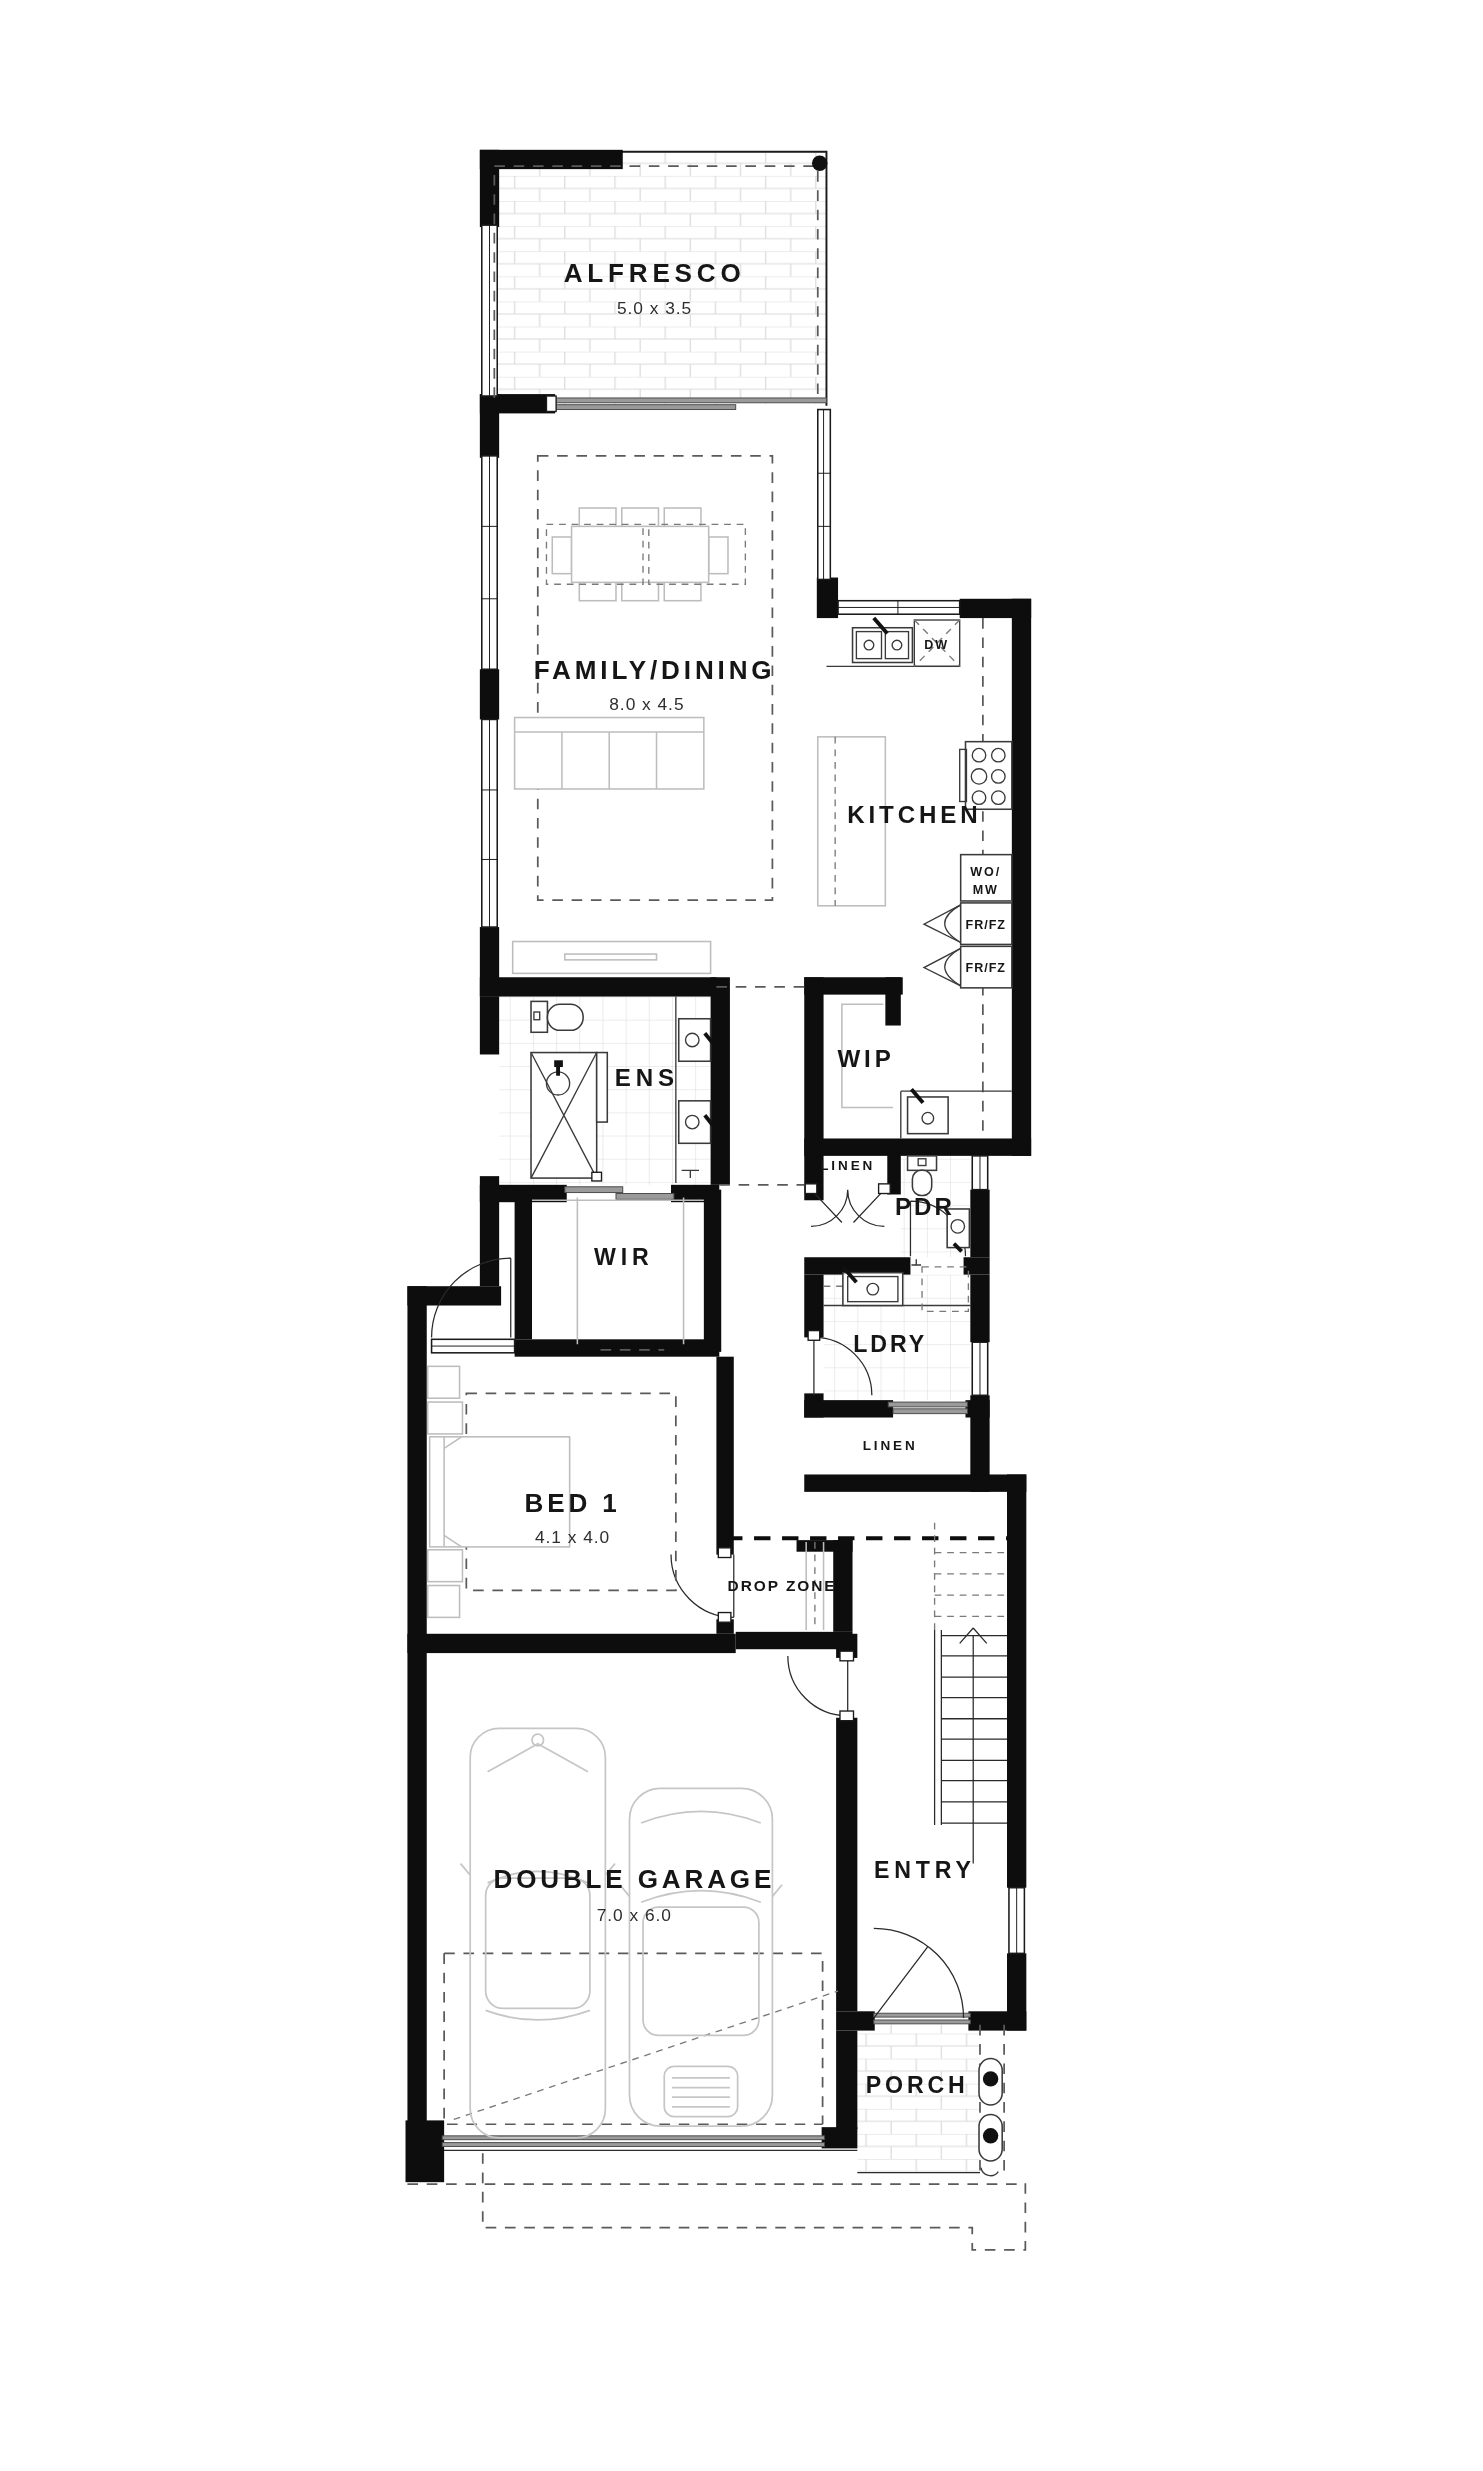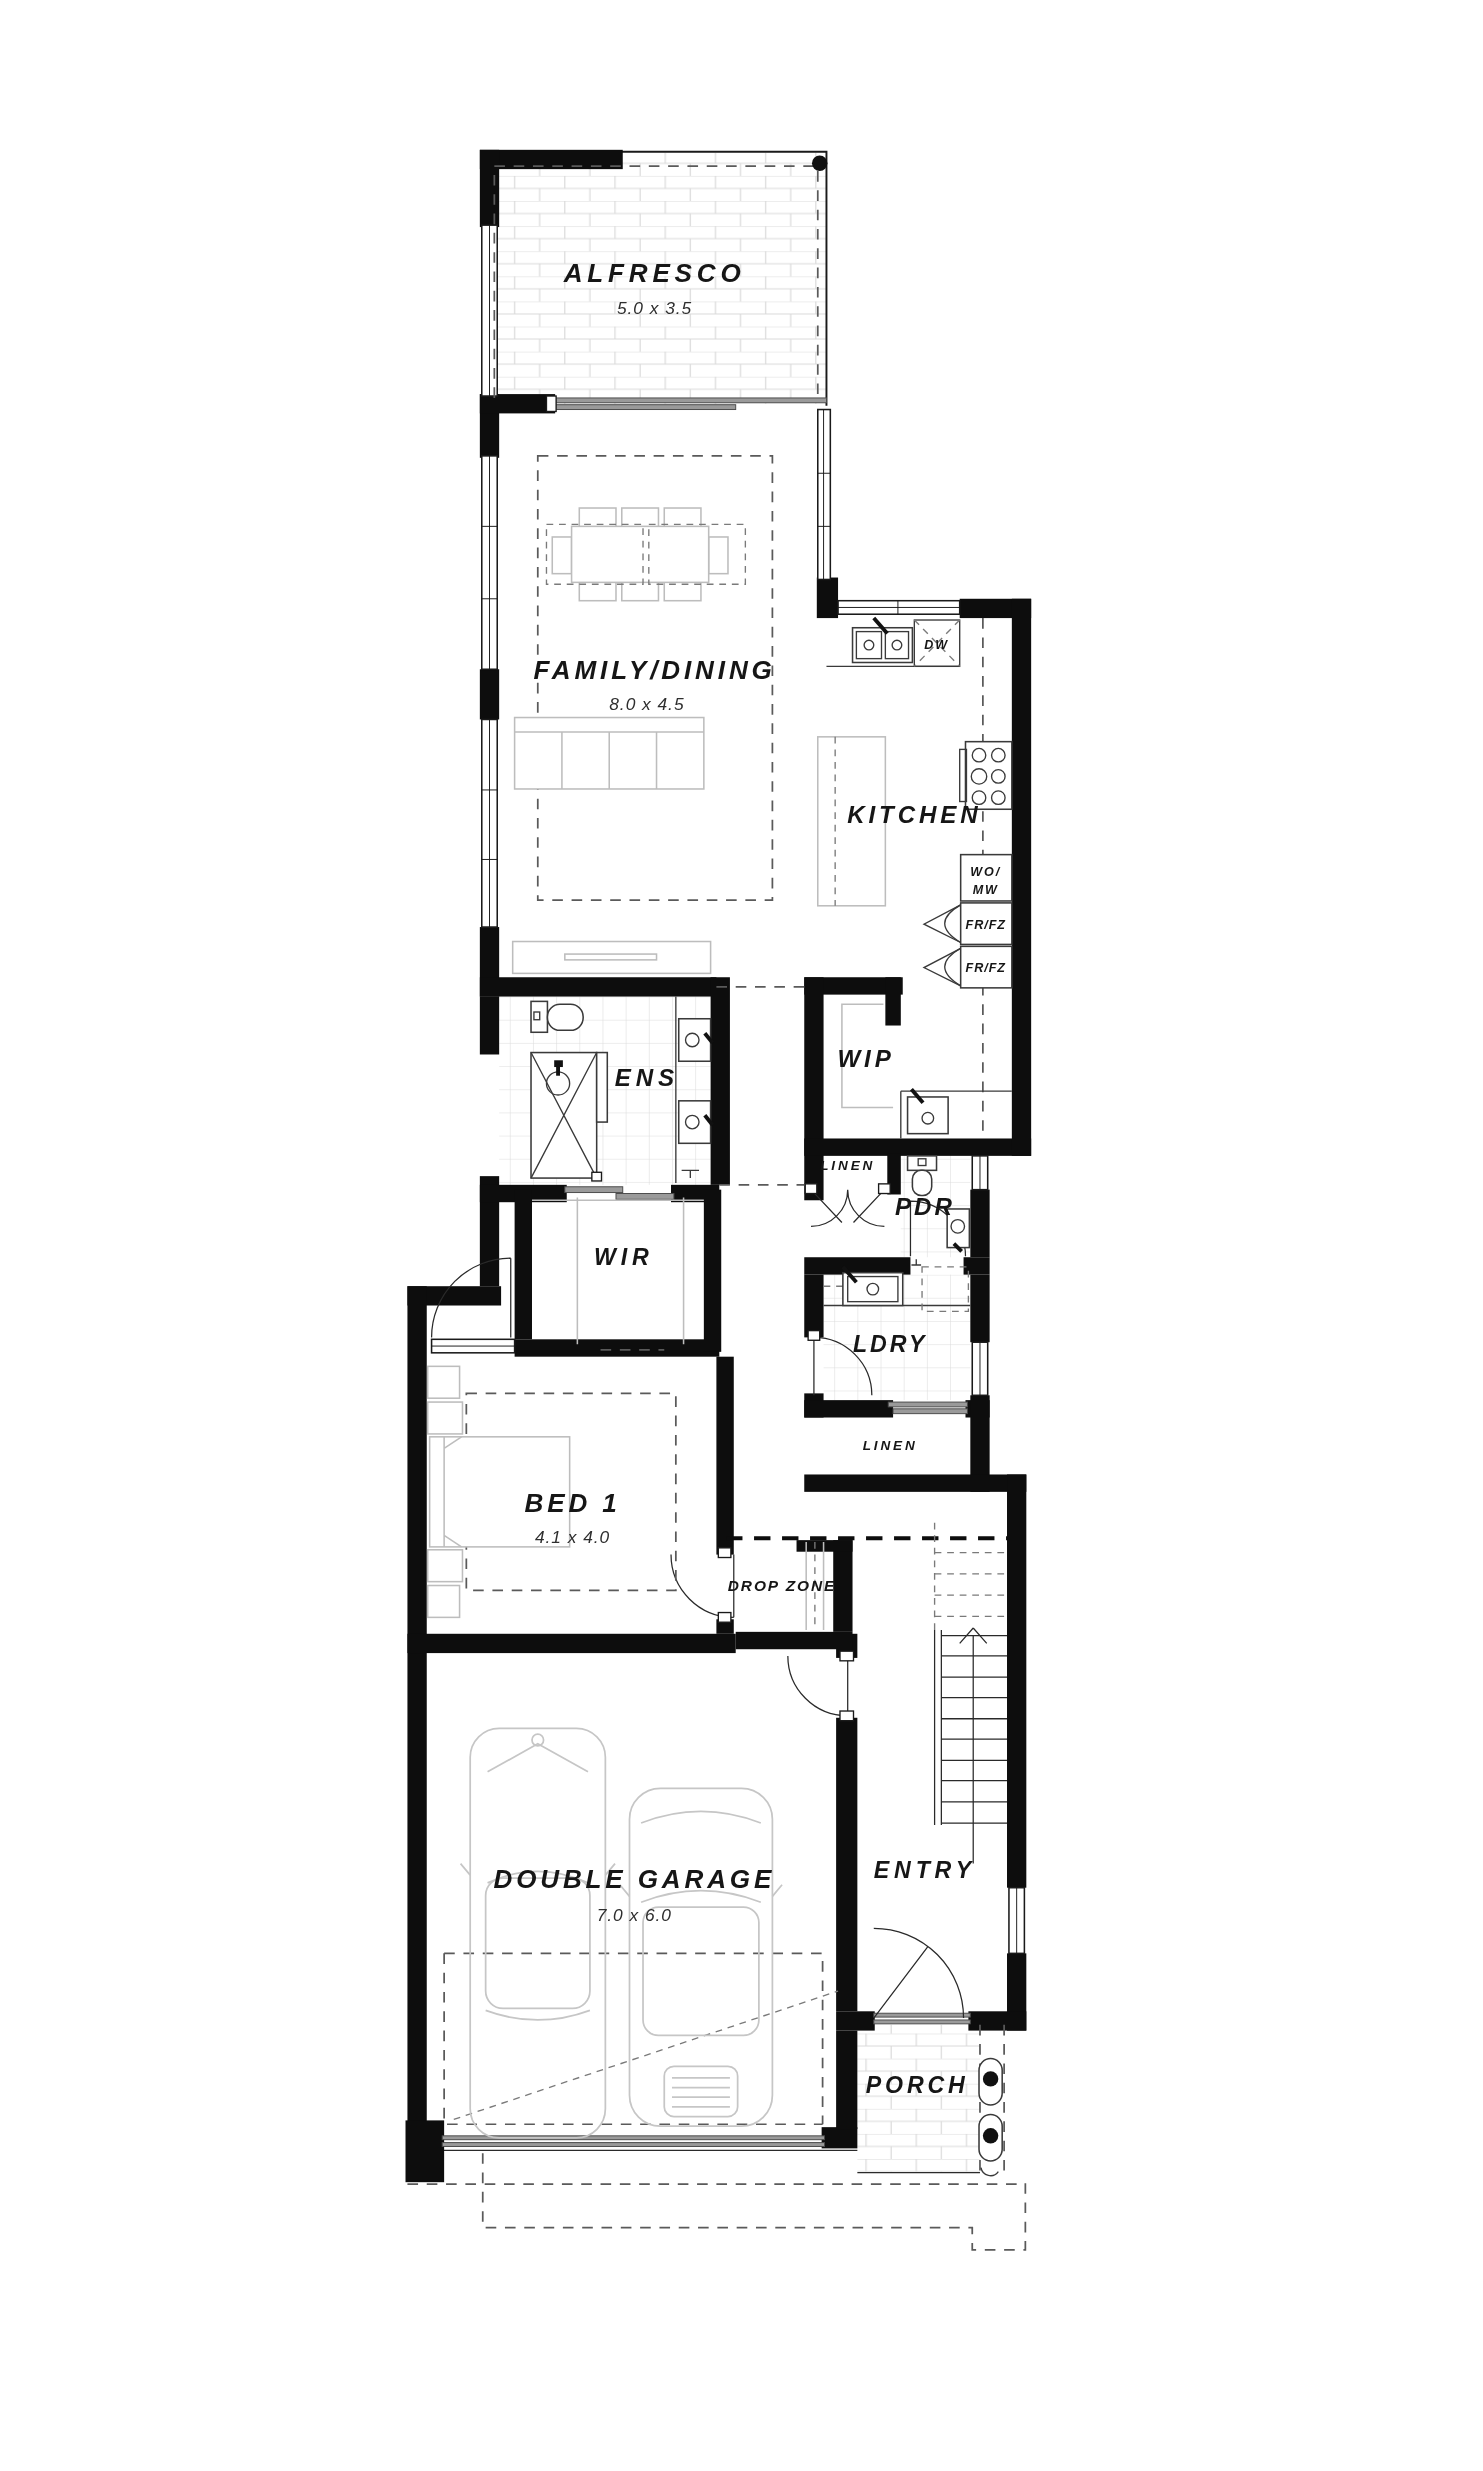--- a/index.html
+++ b/index.html
@@ -1,16 +1,16 @@
 <!DOCTYPE html>
 <html><head>
 <meta charset="utf-8">
 <style>
   html,body{margin:0;padding:0;background:#ffffff;}
-  #page{width:1174px;height:2472px;background:#ffffff;position:relative;overflow:hidden;font-style:italic;}
+  #page{width:1174px;height:2472px;background:#ffffff;position:relative;overflow:hidden;}
   svg{display:block;}
   .wall{fill:#0d0d0d;stroke:none;}
   .thin{stroke:#1a1a1a;stroke-width:2;fill:none;}
   .hair{stroke:#2a2a2a;stroke-width:1.3;fill:none;}
   .furn{stroke:#bdbdbd;stroke-width:1.6;fill:#ffffff;}
   .furnl{stroke:#bdbdbd;stroke-width:1.6;fill:none;}
   .car{stroke:#c6c6c6;stroke-width:1.8;fill:none;}
   .fix{stroke:#3a3a3a;stroke-width:1.6;fill:#ffffff;}
   .fixl{stroke:#3a3a3a;stroke-width:1.4;fill:none;}
   .dash{stroke:#5a5a5a;stroke-width:1.8;fill:none;stroke-dasharray:11 9;}

